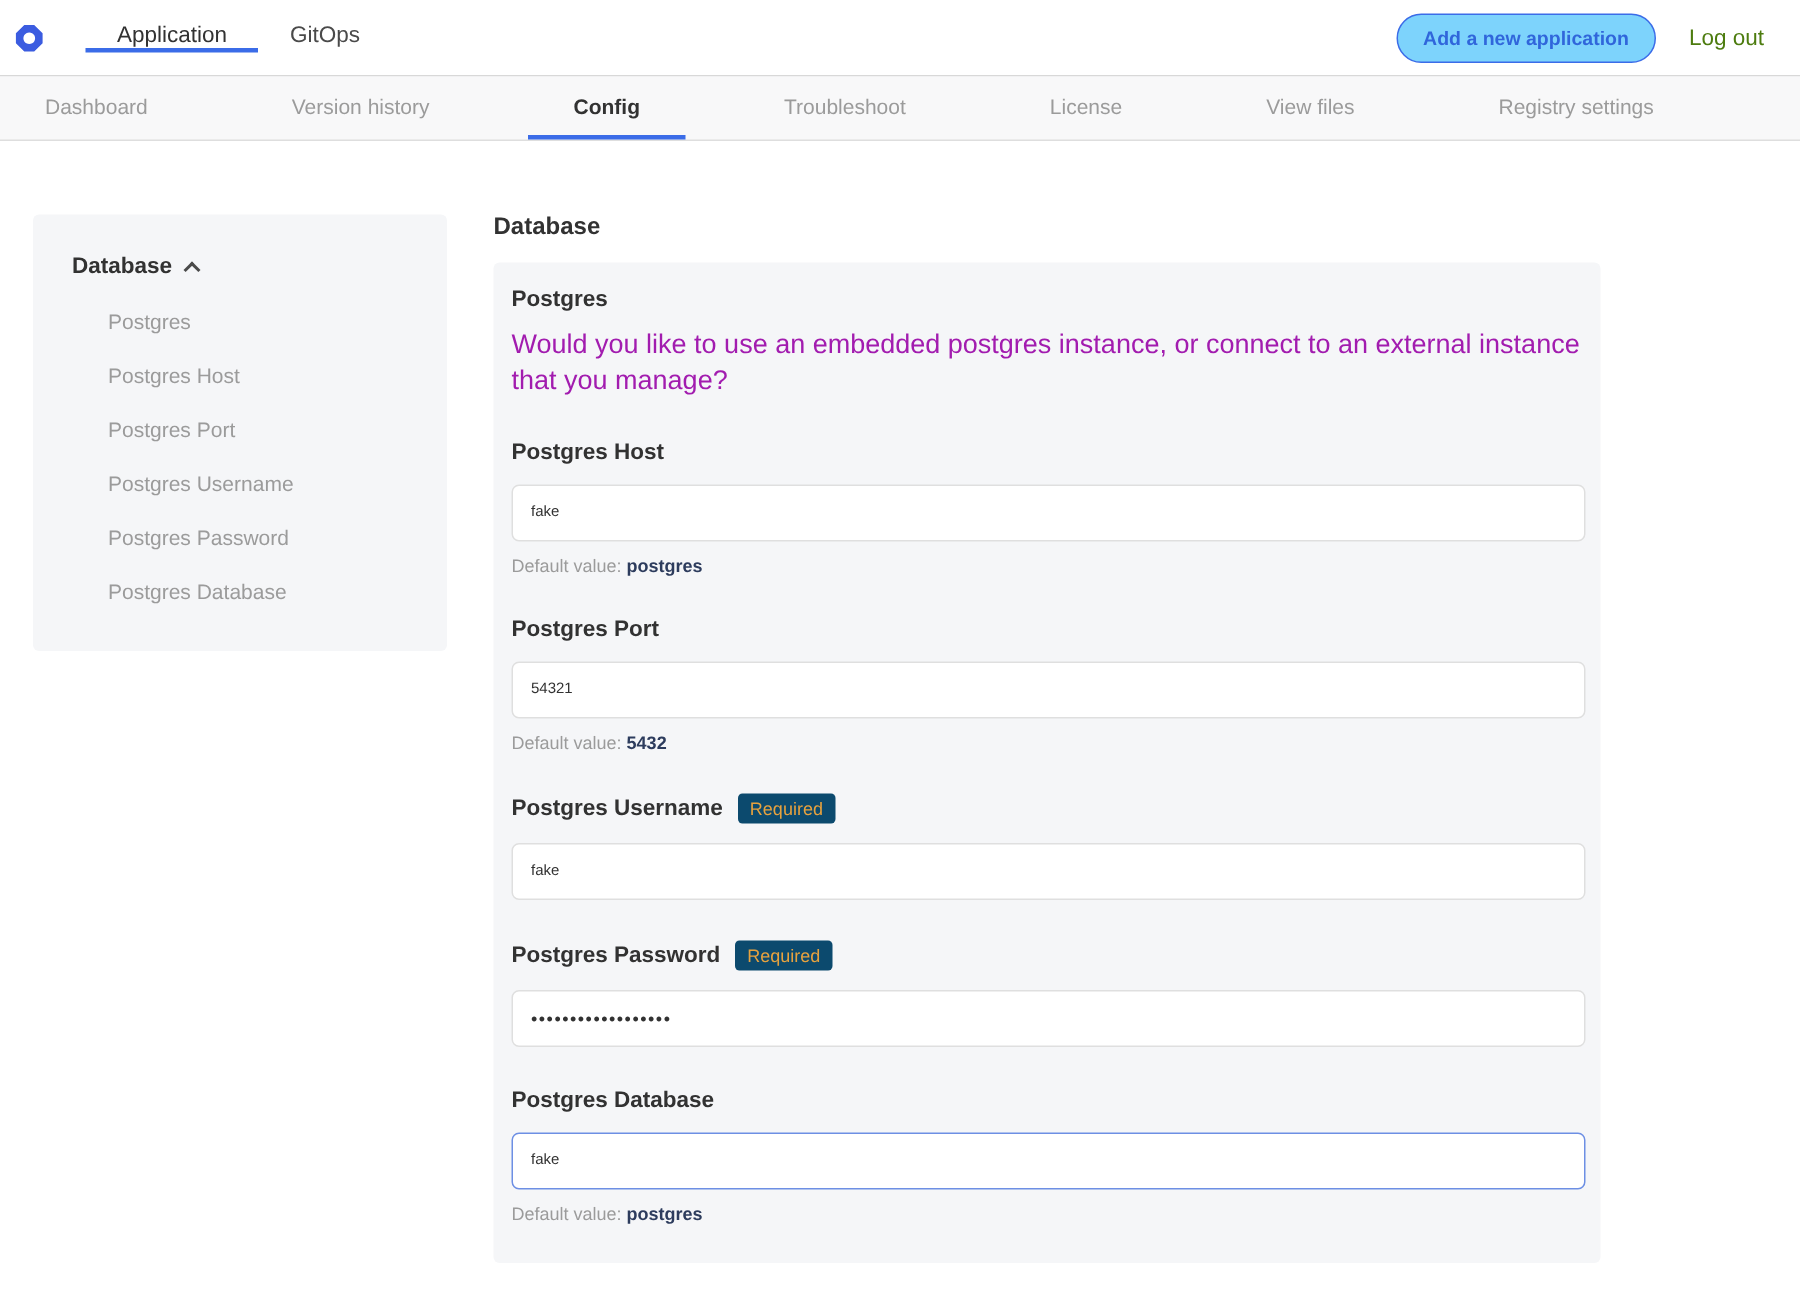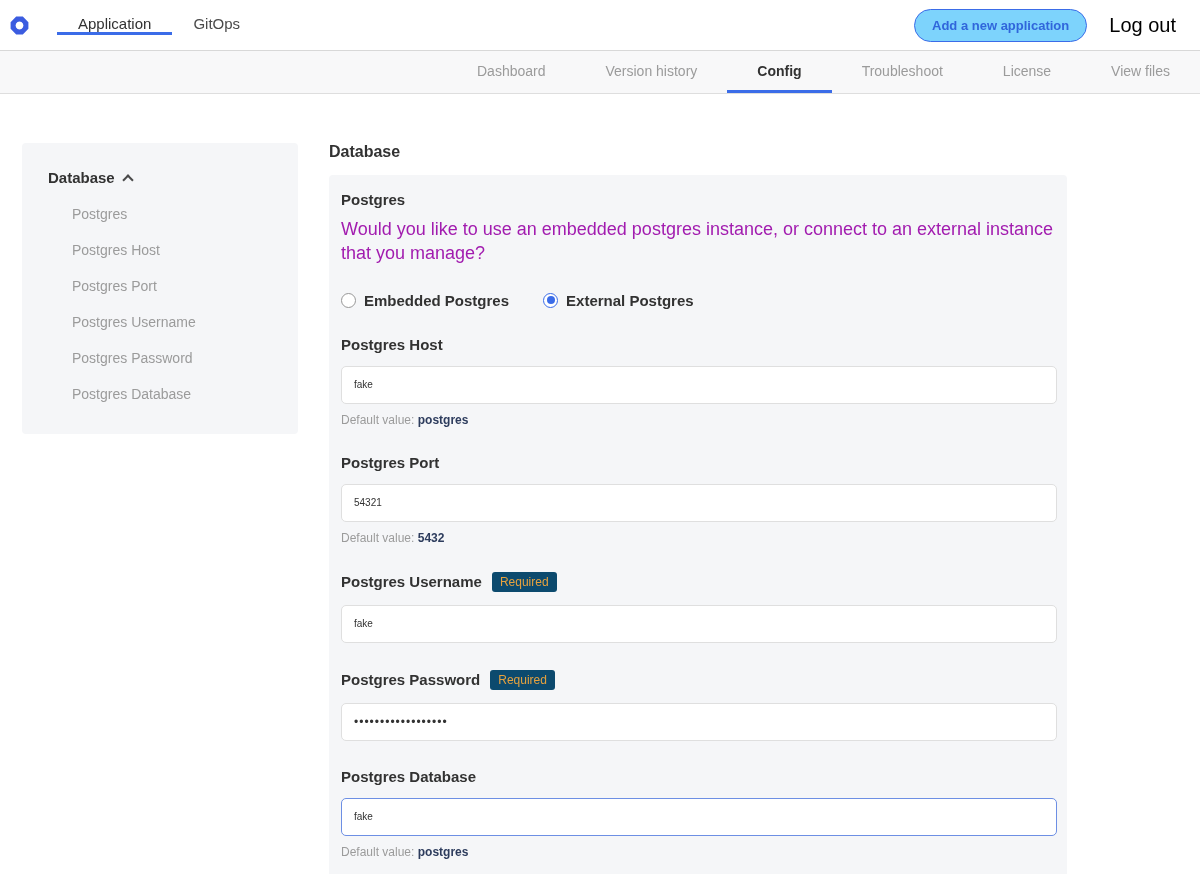--- a/index.html
+++ b/index.html
@@ -11,25 +11,25 @@
     display: flex; align-items: center; padding: 0 24px 0 10px; }
   .logo-wrap { display: flex; align-items: center; margin-right: 28px; }
   .header-tabs { display: flex; align-items: stretch; }
   .header-tab { display: flex; align-items: center; padding: 0 21px; font-size: 15px;
     color: #4a4a4a; cursor: pointer; border-bottom: 3px solid transparent; }
   .header-tab.active { color: #323232; font-weight: 400; border-bottom-color: #3b6ce8; }
   .header-right { margin-left: auto; display: flex; align-items: center; gap: 22px; }
   .pill-btn { border: 1px solid #3b6ce8; color: #3066db; background: #7dd3fc; font-weight: bold;
     font-size: 13px; padding: 8px 17px; border-radius: 17px; cursor: pointer;
     font-family: Liberation Sans, sans-serif; }
-  .logout { font-size: 20px; color: #000000; cursor: pointer; }
+  .logout { font-size: 15px; color: #4d7c0f; cursor: pointer; }
 
   
   .subnav { height: 43px; background: #f8f8f9; border-bottom: 1px solid #dedede;
-    display: flex; justify-content: flex-end; }
+    display: flex; justify-content: flex-start; gap: 36px; }
   .subnav-tab { display: flex; align-items: center; padding: 0 30px; font-size: 14px;
     color: #9b9b9b; cursor: pointer; border-bottom: 3px solid transparent; }
   .subnav-tab.active { color: #323232; border-bottom-color: #3b6ce8; font-weight: bold; }
 
   
   .content { display: flex; align-items: flex-start; padding: 49px 0 0 22px; }
 
   .sidebar { width: 276px; background: #f5f6f8; border-radius: 4px;
     padding: 26px 18px 32px 26px; }
   .sidebar-group-header { font-size: 15px; font-weight: bold; color: #323232;
@@ -105,20 +105,23 @@
   </div>
   <div class="subnav-tab">
     <span>Troubleshoot</span>
   </div>
   <div class="subnav-tab">
     <span>License</span>
   </div>
   <div class="subnav-tab">
     <span>View files</span>
   </div>
+  <div class="subnav-tab">
+    <span>Registry settings</span>
+  </div>
 </div>
 
 <div class="content">
 
   <div class="sidebar">
     <div class="sidebar-group-header">
       <span>Database</span>
       <span class="chevron-up"></span>
     </div>
     <div class="sidebar-item">Postgres</div>
@@ -129,30 +132,20 @@
     <div class="sidebar-item">Postgres Database</div>
   </div>
 
   <div class="main">
     <div class="page-title">Database</div>
 
     <div class="config-panel">
       <div class="group-title">Postgres</div>
       <div class="group-desc">Would you like to use an embedded postgres instance, or connect to an external instance that you manage?</div>
 
-      <div class="radio-row">
-        <div class="radio-option">
-          <span class="radio-circle"></span>
-          <span class="radio-label">Embedded Postgres</span>
-        </div>
-        <div class="radio-option">
-          <span class="radio-circle checked"></span>
-          <span class="radio-label">External Postgres</span>
-        </div>
-      </div>
 
       <div class="field">
         <div class="field-label-row">
           <span class="field-label">Postgres Host</span>
         </div>
         <input class="text-input" type="text" value="fake" style="">
         <div class="helper">
           <span>Default value:</span>
           <b>postgres</b>
         </div>

